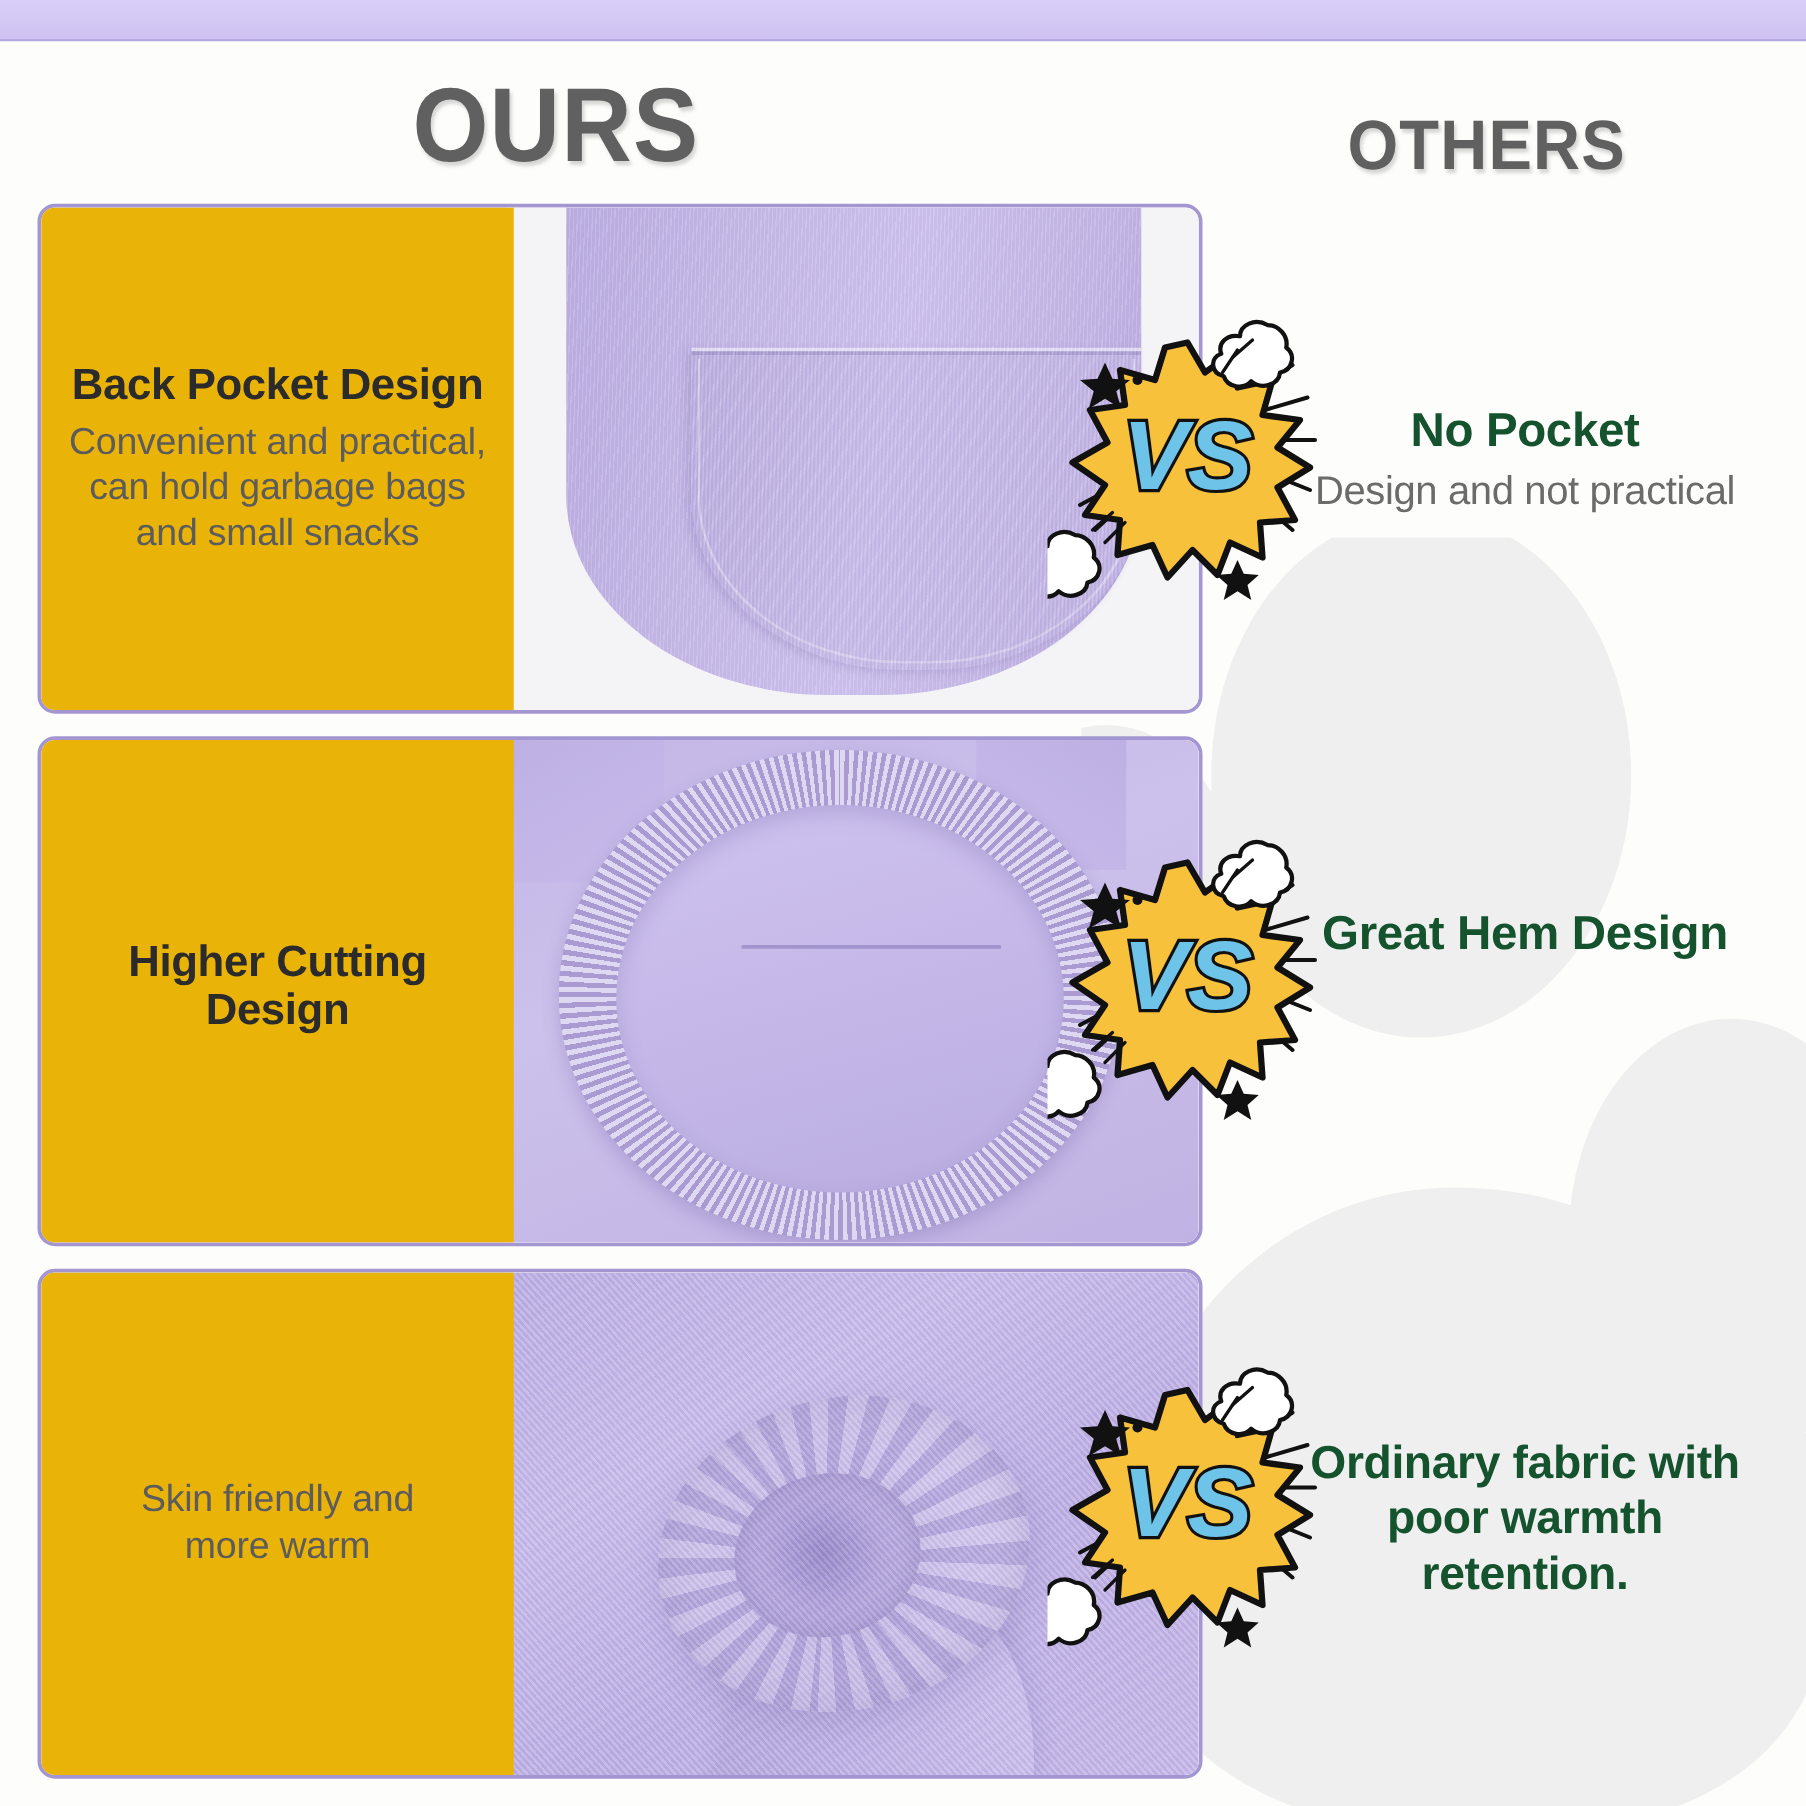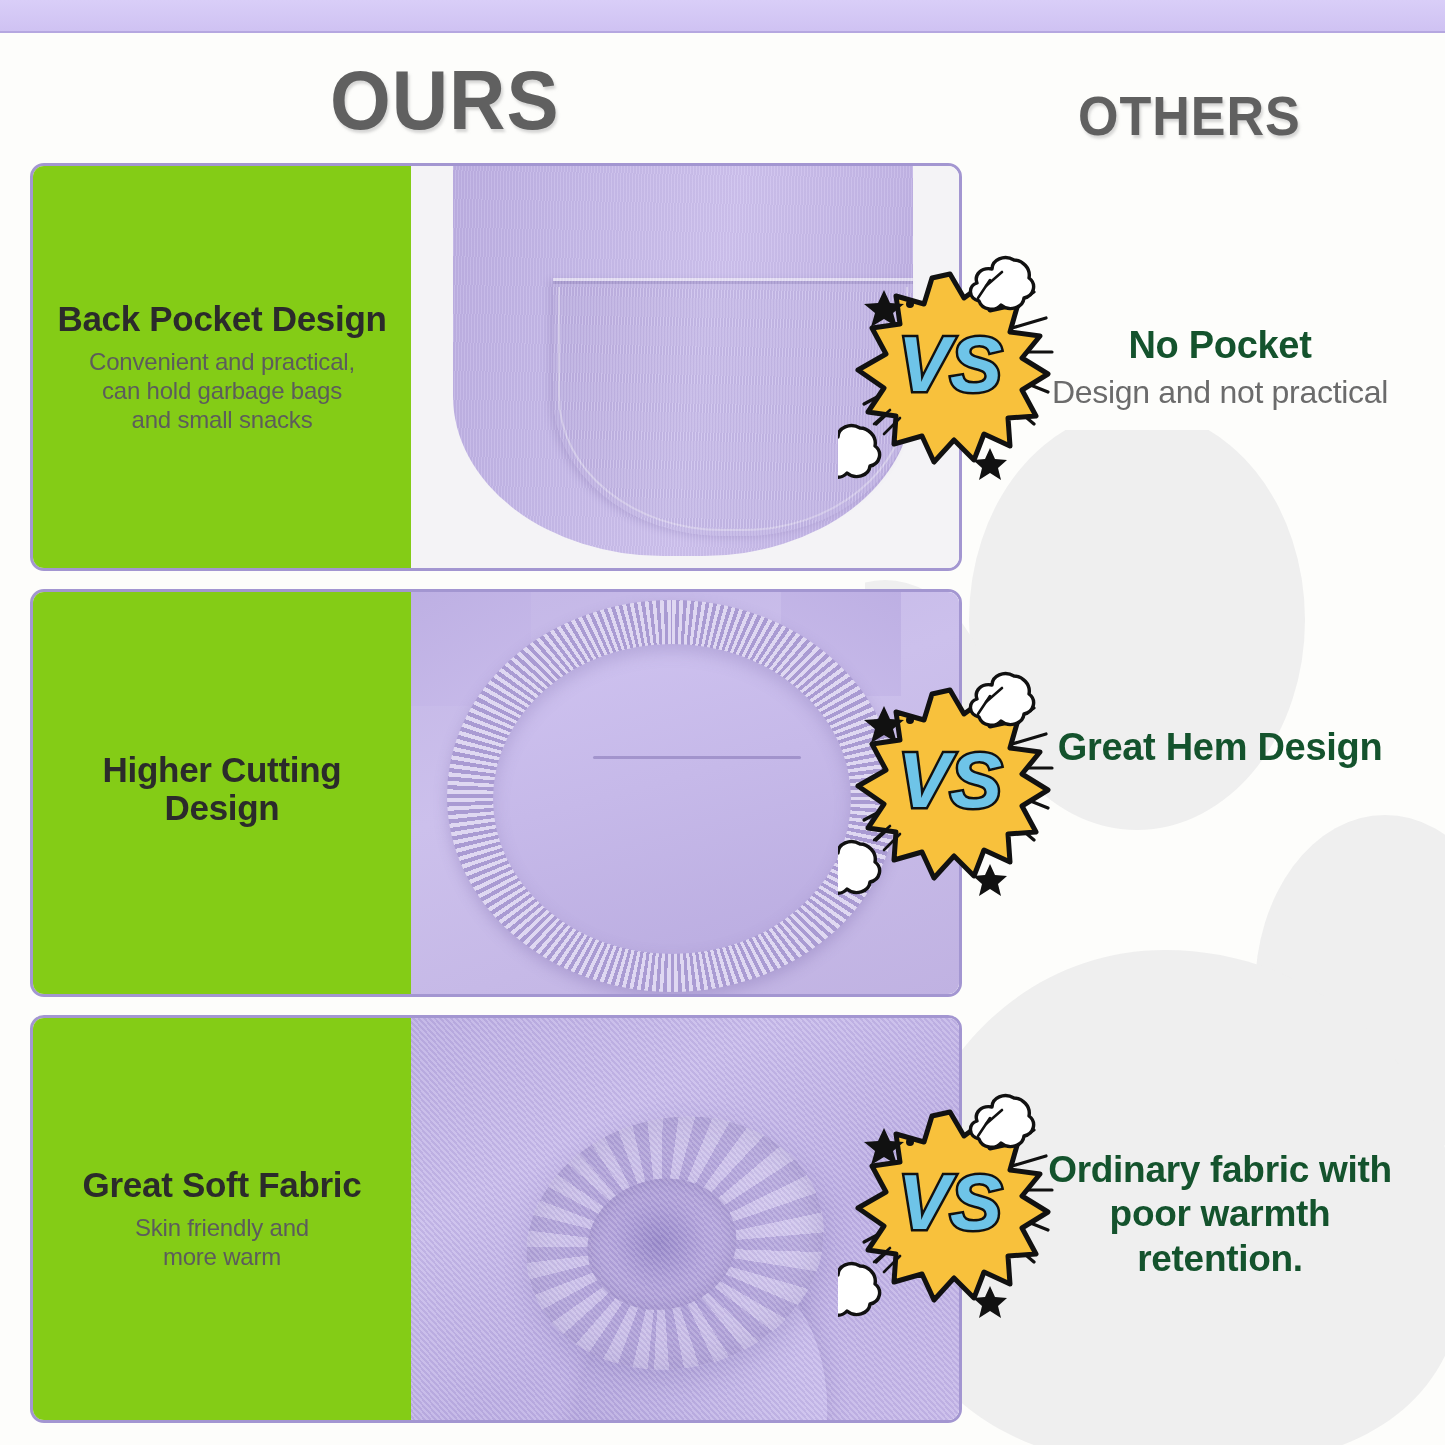--- a/index.html
+++ b/index.html
@@ -59,28 +59,28 @@
   #card-1{ top:163px; height:408px; }
   #card-2{ top:589px; height:408px;padding-left:40px; }
   #card-3{ top:1015px; height:408px; }
 
   .card-text{
     position:absolute; left:0; top:0;
     width:378px; height:100%;
     display:flex; flex-direction:column;
     align-items:center; justify-content:center;
     text-align:center; padding:0 12px;
-    background:#84cc16; z-index:3;
+    background:#eab308; z-index:3;
   }
   .feat-title{
     font-size:35px; font-weight:bold; color:#2B2B2B;
     line-height:1.08; margin-bottom:9px; letter-spacing:-.3px;
   }
   .feat-desc{
-    font-size:24px; color:#5C5C5C; line-height:1.22; letter-spacing:-.2px;
+    font-size:30px; color:#5C5C5C; line-height:1.22; letter-spacing:-.2px;
   }
 
   
   .card-photo{
     position:absolute; right:0; top:0;
     width:554px; height:100%;
     background:#F4F3F6;
     overflow:hidden;
   }
 
@@ -345,21 +345,20 @@
 </div>
 
 <div class="row-card" id="card-3">
   <div class="card-photo">
     <div class="ph3-bg">
       <div class="ph3-fold"></div>
       <div class="ph3-swirl"></div>
     </div>
   </div>
   <div class="card-text">
-    <div class="feat-title">Great Soft Fabric</div>
     <div class="feat-desc">Skin friendly and<br>more warm</div>
   </div>
 </div>
 
 <svg class="vs-badge" id="vs-3" viewBox="0 0 230 230" xmlns="http://www.w3.org/2000/svg">
   <g stroke="#111" stroke-width="3.2" stroke-linecap="round">
     <line x1="150" y1="52" x2="176" y2="26"></line>
     <line x1="164" y1="60" x2="196" y2="40"></line>
     <line x1="174" y1="76" x2="208" y2="66"></line>
     <line x1="182" y1="100" x2="214" y2="100"></line>

